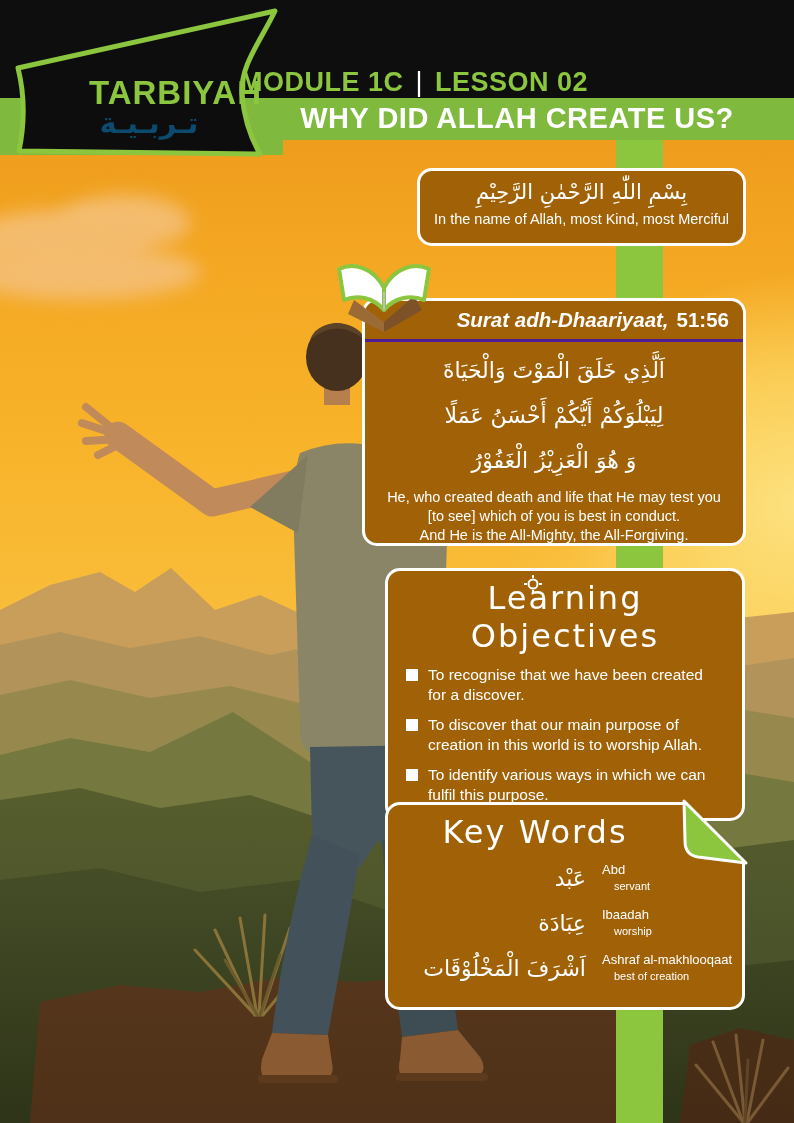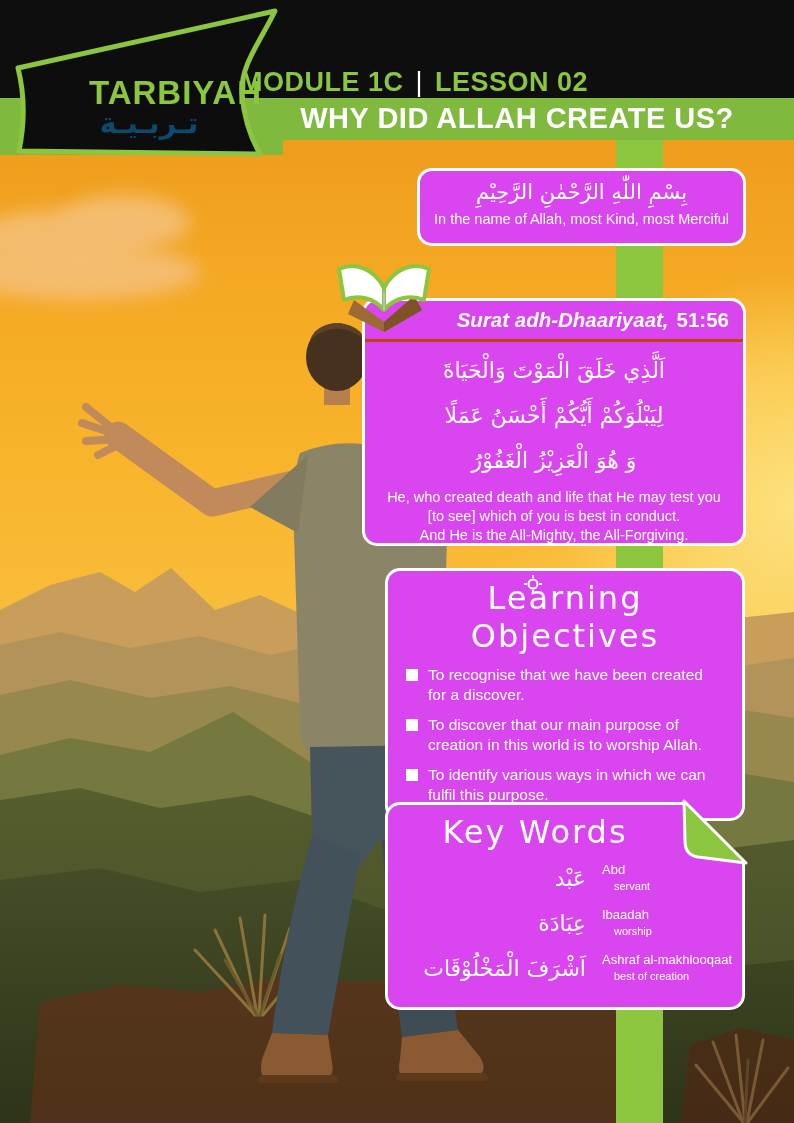--- a/index.html
+++ b/index.html
@@ -41,31 +41,31 @@
   .mt-near{top:0;height:983px;background:#75793F;clip-path:polygon(0 615px,70px 598px,150px 612px,233px 572px,310px 622px,390px 608px,470px 632px,550px 618px,630px 640px,710px 628px,794px 642px,794px 100%,0 100%);}
   .mt-hill1{top:0;height:983px;background:linear-gradient(180deg,#5A622F 60%,#49512A 85%);clip-path:polygon(0 660px,80px 648px,160px 668px,250px 655px,340px 685px,430px 672px,520px 700px,610px 690px,700px 712px,794px 700px,794px 100%,0 100%);}
   .mt-hill2{top:0;height:983px;background:linear-gradient(180deg,#49512A 70%,#2E3418 100%);clip-path:polygon(0 740px,100px 728px,200px 752px,300px 740px,400px 775px,500px 800px,600px 815px,700px 830px,794px 820px,794px 100%,0 100%);}
   .rock1{top:0;height:983px;background:linear-gradient(180deg,#7E5630 0%,#6B4627 40%,#4E3118 100%);clip-path:polygon(40px 862px,120px 845px,200px 852px,280px 838px,360px 842px,440px 836px,520px 845px,600px 852px,650px 870px,660px 983px,30px 983px);}
   .rock2{top:0;height:983px;background:linear-gradient(180deg,#6F4A28 0%,#452B15 100%);clip-path:polygon(690px 905px,740px 888px,794px 900px,794px 983px,680px 983px);}
 
   
   .v-stripe{left:616px;top:140px;width:47px;height:983px;background:#8CC63F;z-index:2;}
 
   
-  .gbox{background:#d946ef;border:3px solid #fff;border-radius:15px;color:#fff;z-index:3;box-sizing:border-box;}
+  .gbox{background:#a16207;border:3px solid #fff;border-radius:15px;color:#fff;z-index:3;box-sizing:border-box;}
   .bismillah{left:417px;top:168px;width:329px;height:78px;text-align:center;padding-top:5px;}
   .arabic{font-family:"DejaVu Sans",sans-serif;direction:rtl;}
   .bismillah .arabic{font-size:21px;line-height:33px;}
   .bismillah .eng{font-size:14.5px;margin-top:2px;}
 
   .book-icon{left:334px;top:252px;width:100px;height:82px;z-index:4;}
 
   .quote{left:362px;top:298px;width:384px;height:248px;padding:0;}
   .quote-banner{height:38px;display:flex;justify-content:flex-end;align-items:center;
-                padding-right:14px;border-bottom:3px solid #c2410c;font-size:20.5px;}
+                padding-right:14px;border-bottom:3px solid #4c1d95;font-size:20.5px;}
   .quote-banner .src{font-style:italic;font-weight:bold;}
   .quote-banner .ref{font-weight:bold;margin-left:8px;}
   .quote-arabic{text-align:center;font-size:22px;line-height:45px;margin-top:6px;}
   .quote-eng{text-align:center;font-size:14.5px;line-height:19px;margin-top:5px;}
 
   .script-title{font-family:cursive,"DejaVu Sans",sans-serif;font-weight:400;
                 font-size:32px;letter-spacing:2px;text-align:center;color:#fff;}
 
   .objectives{left:385px;top:568px;width:360px;height:253px;padding:8px 18px 0 18px;}
   .obj-title{position:relative;}

